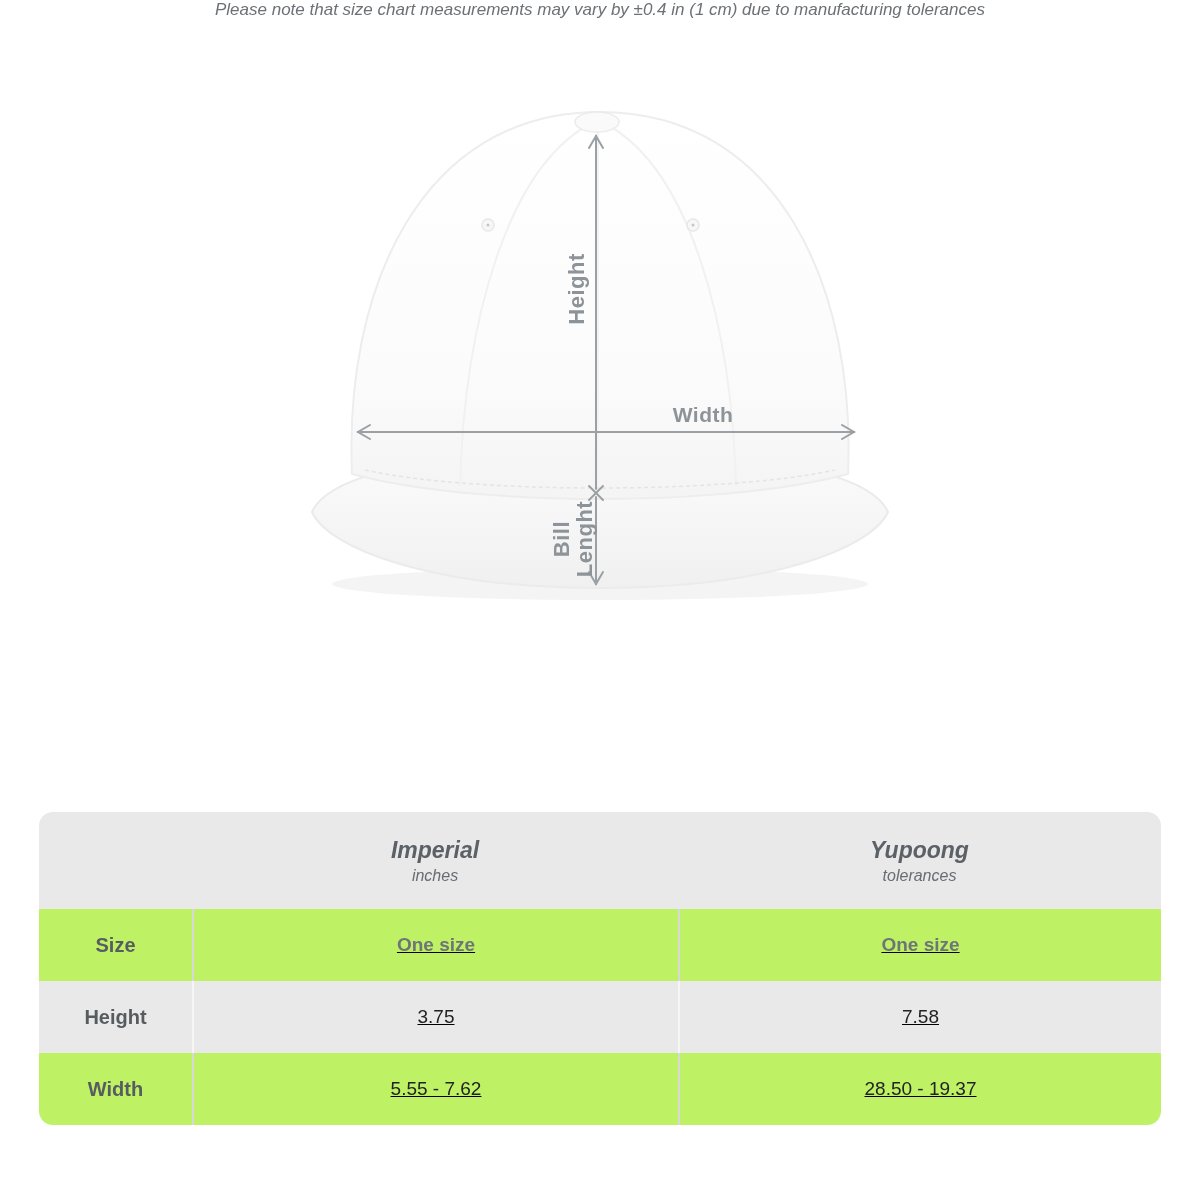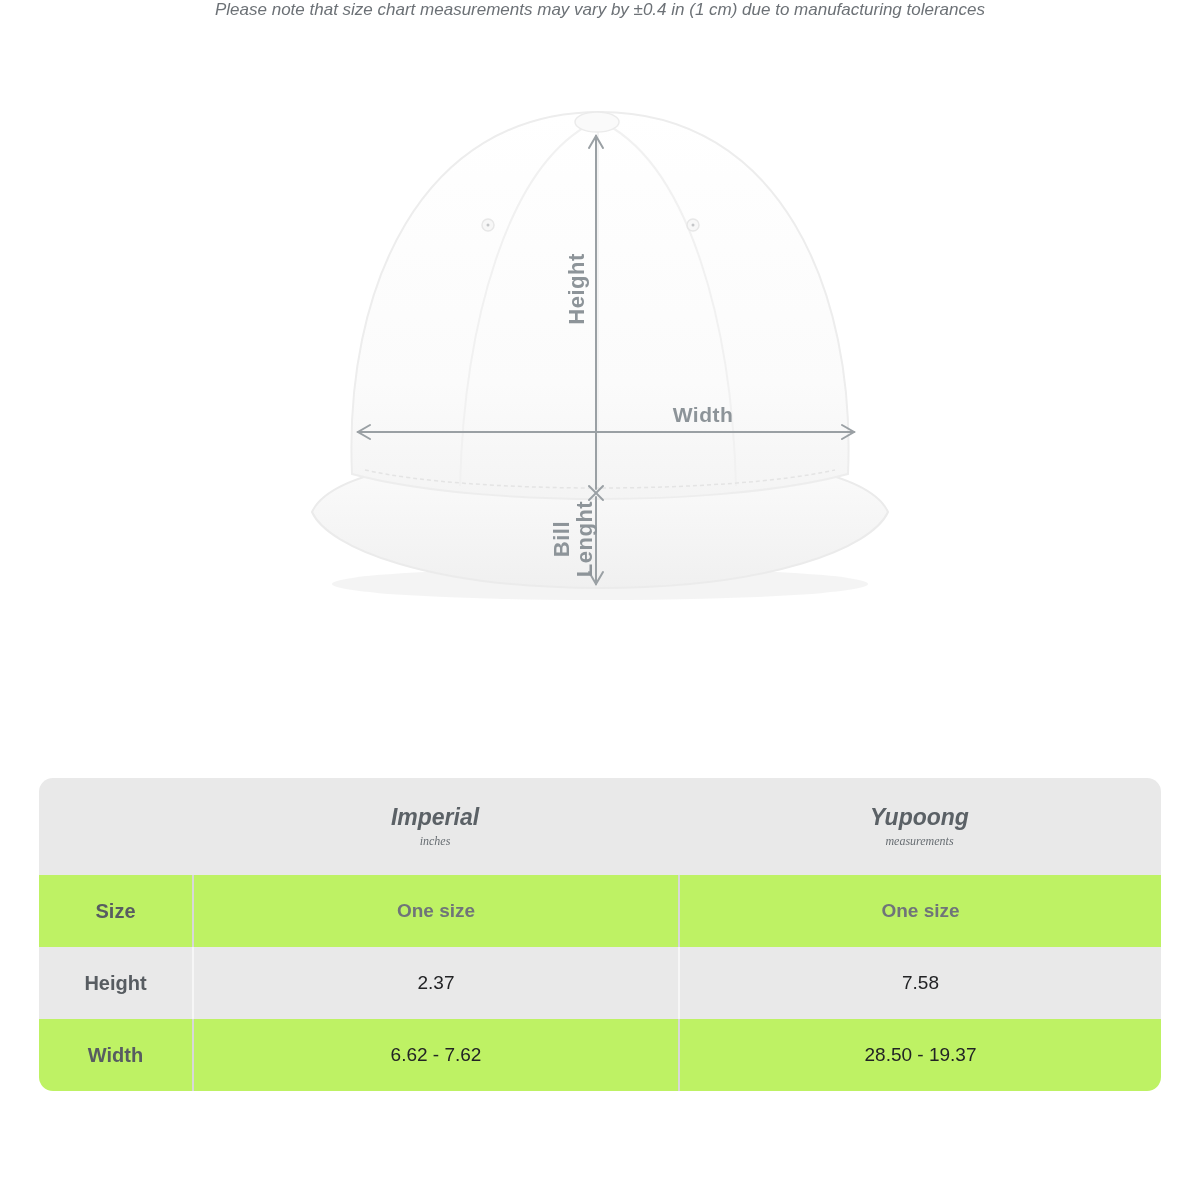--- a/index.html
+++ b/index.html
@@ -18,38 +18,38 @@
   .heading { position: absolute; top: 696; left: 0; width: 1200px; text-align: center; }
   .heading h1 {
     font-size: 27px; font-weight: bold; color: #2f3134; letter-spacing: 0.2px;
   }
   .heading p {
     font-size: 17px; font-style: italic; color: #6c7176;
   }
 
   
   .size-table {
-    position: absolute; left: 39px; top: 778px; width: 1122px;
+    position: absolute; left: 39px; top: 812px; width: 1122px;
     border-radius: 14px; overflow: hidden;
   }
   .t-header {
     height: 97px; background: #e9e9e9;
     display: grid; grid-template-columns: 153px 486px 483px;
   }
   .hcell { display: flex; flex-direction: column; align-items: center; justify-content: center; }
   .hname { font-size: 23px; font-weight: bold; font-style: italic; color: #5b6166; }
-  .hunit { font-size: 12px; font-style: italic; color: #676d72; margin-top: 3px; font-family: Liberation Serif, serif; }
+  .hunit { font-size: 16px; font-style: italic; color: #676d72; margin-top: 3px; }
 
   .t-row {
     height: 72px; background: #bef264;
     display: grid; grid-template-columns: 153px 486px 483px;
   }
   .t-row.alt { background: #e9e9e9; }
   .t-row > div { display: flex; align-items: center; justify-content: center; }
-  .t-row > div + div { border-left: 2px solid #d8d8d8; }
+  .t-row > div + div { border-left: 2px solid #d8d8d8; text-decoration: underline; }
   .t-row.alt > div + div { border-left-color: #f6f6f6; }
   .lbl { font-size: 20px; font-weight: bold; color: #575c61; }
   .val { font-size: 19px; color: #222325; }
   .val-strong { font-size: 19px; font-weight: bold; color: #6f7479; }
 </style>
 </head>
 <body>
 
 <div class="page">
 
@@ -126,54 +126,54 @@
   <div class="size-table">
 
     <div class="t-header">
       <div class="hcell"></div>
       <div class="hcell">
         <div class="hname">Imperial</div>
         <div class="hunit">inches</div>
       </div>
       <div class="hcell">
         <div class="hname">Yupoong</div>
-        <div class="hunit">measurements</div>
+        <div class="hunit">tolerances</div>
       </div>
     </div>
 
     <div class="t-row">
       <div>
           <span class="lbl">Size</span>
         </div>
       <div>
           <span class="val-strong">One size</span>
         </div>
       <div>
           <span class="val-strong">One size</span>
         </div>
     </div>
 
     <div class="t-row alt">
       <div>
           <span class="lbl">Height</span>
         </div>
       <div>
-          <span class="val">2.37</span>
+          <span class="val">3.75</span>
         </div>
       <div>
           <span class="val">7.58</span>
         </div>
     </div>
 
     <div class="t-row">
       <div>
           <span class="lbl">Width</span>
         </div>
       <div>
-          <span class="val">6.62 - 7.62</span>
+          <span class="val">5.55 - 7.62</span>
         </div>
       <div>
           <span class="val">28.50 - 19.37</span>
         </div>
     </div>
 
 
   </div>
 </div>
 

